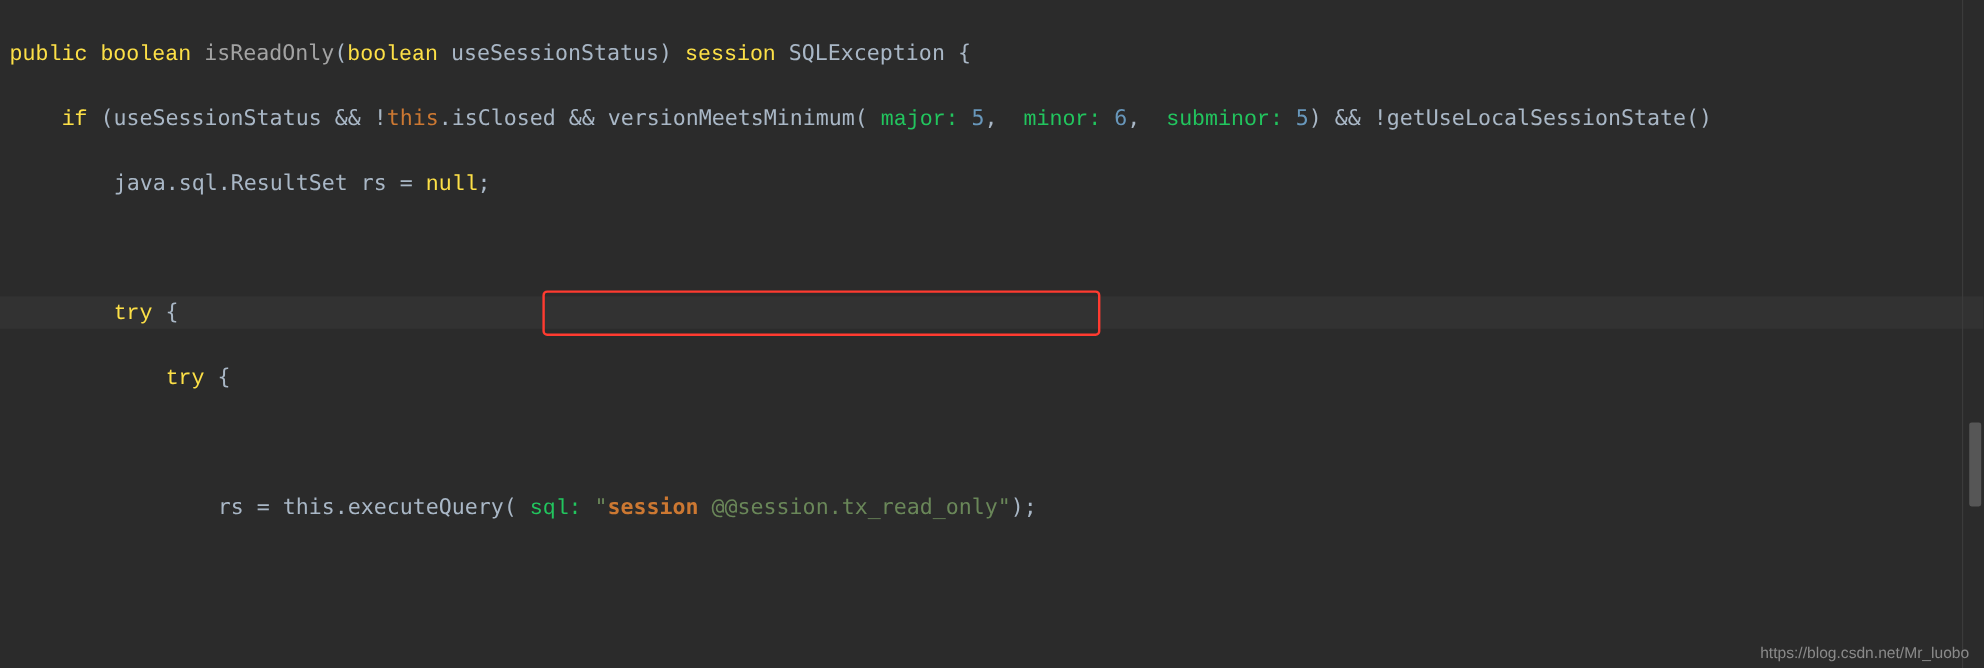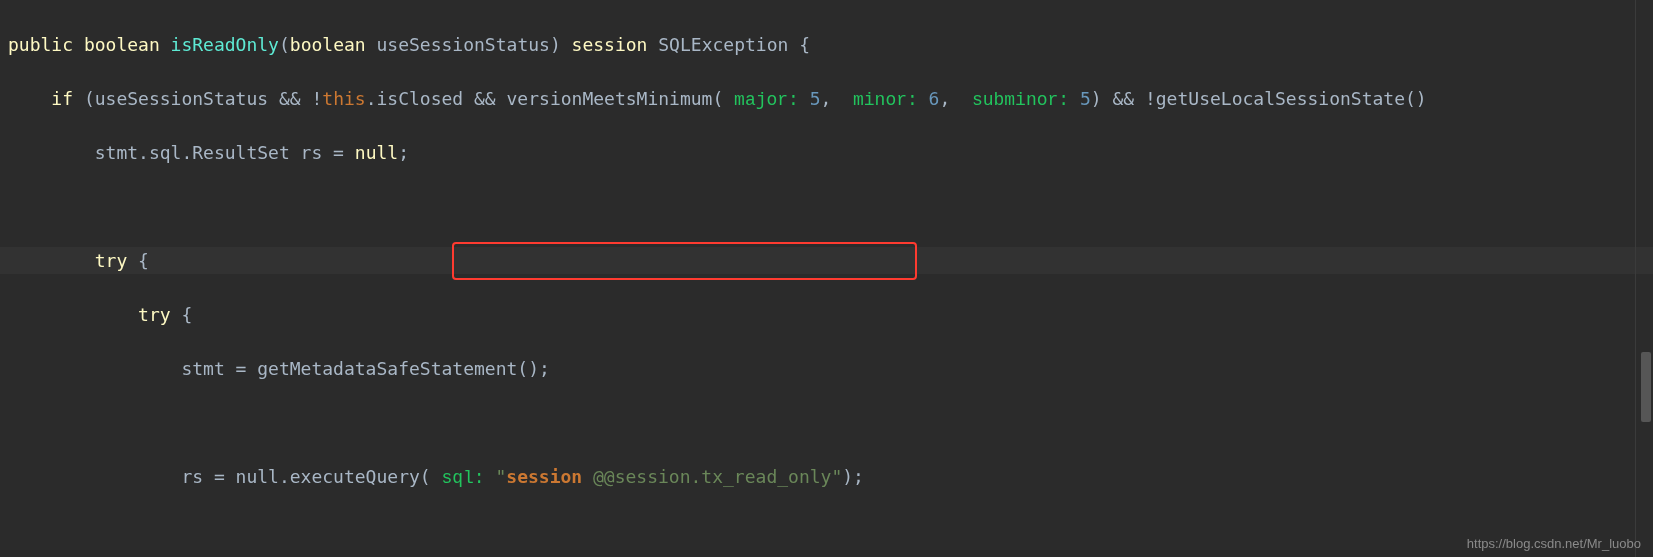--- a/index.html
+++ b/index.html
@@ -17,22 +17,22 @@
     padding: 4px 0 0 0;
     white-space: pre;
     line-height: 27px;
     position: relative;
   }
   .line {
     padding-left: 8px;
     height: 27px;
     position: relative;
   }
-  .kw    { color: #fef9c3; }           
-  .fn    { color: #5eead4; } 
+  .kw    { color: #fde047; font-family: Liberation Mono, monospace; }           
+  .fn    { color: #a3a3a3; } 
   .this  { color: #cc7832; text-align: right; }
   .hint  { color: #22c55e; font-family: Liberation Mono, monospace; }           
   .str   { color: #6a8759; }           
   .strkw { color: #cc7832; font-weight: bold; } 
   .num   { color: #6897bb; }           
   .highlight-line {
     position: absolute;
     left: 0; right: 0;
     top: 247px;
     height: 27px;
@@ -81,27 +81,26 @@
 </style>
 </head>
 <body>
 
 <div class="highlight-line"></div>
 <div class="right-margin"></div>
 
 <div class="code-area content">
 <div class="line"><span class="kw">public</span> <span class="kw">boolean</span> <span class="fn">isReadOnly</span><span>(</span><span class="kw">boolean</span> <span>useSessionStatus</span><span>)</span> <span class="kw">session</span> <span>SQLException</span><span> {</span></div>
 <div class="line">    <span class="kw">if</span><span> (useSessionStatus &amp;&amp; !</span><span class="this">this</span><span>.isClosed &amp;&amp; versionMeetsMinimum(</span><span class="hint"> major: </span><span class="num">5</span><span>,</span><span class="hint">  minor: </span><span class="num">6</span><span>,</span><span class="hint">  subminor: </span><span class="num">5</span><span>) &amp;&amp; !getUseLocalSessionState()</span></div>
-<div class="line">        <span>stmt.sql.ResultSet rs = </span><span class="kw">null</span><span>;</span></div>
+<div class="line">        <span>java.sql.ResultSet rs = </span><span class="kw">null</span><span>;</span></div>
 <div class="line"> </div>
 <div class="line">        <span class="kw">try</span><span> {</span></div>
 <div class="line">            <span class="kw">try</span><span> {</span></div>
-<div class="line">                <span>stmt = getMetadataSafeStatement();</span></div>
 <div class="line"> </div>
-<div class="line">                <span>rs = null.executeQuery(</span><span class="hint"> sql: </span><span class="str">"</span><span class="strkw">session</span><span class="str"> @@session.tx_read_only"</span><span>);</span></div>
+<div class="line">                <span>rs = this.executeQuery(</span><span class="hint"> sql: </span><span class="str">"</span><span class="strkw">session</span><span class="str"> @@session.tx_read_only"</span><span>);</span></div>
 
 
 
 
 
 
 
 
 
 </div>

